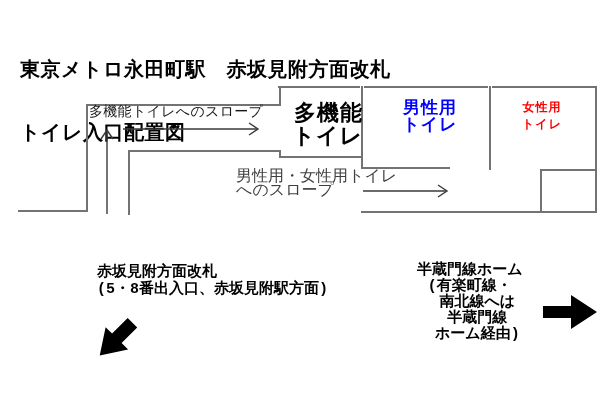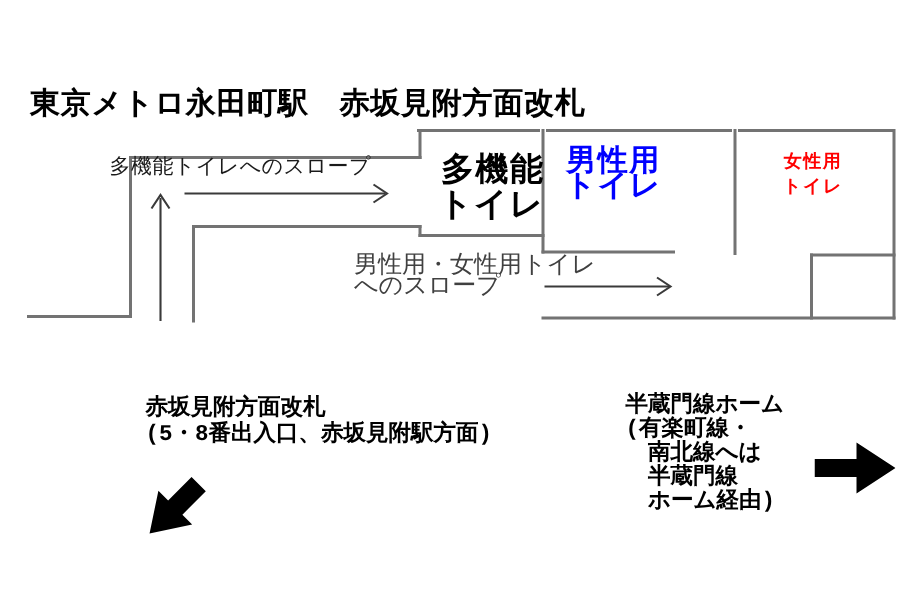--- a/index.html
+++ b/index.html
@@ -5,37 +5,38 @@
   html,body{margin:0;padding:0;background:#ffffff;}
   .stage{
     position:relative;width:600px;height:400px;overflow:hidden;background:#fff;
     font-family:Liberation Mono, monospace;color:#000;
   }
   .title{position:absolute;left:20px;top:18px;font-size:20px;font-weight:bold;line-height:21px;letter-spacing:.5px;white-space:pre;}
   .wall{position:absolute;background:#737373;}
   .wall.h{height:2px;}
   .wall.v{width:2px;}
   .lbl{position:absolute;white-space:pre-line;}
-  .slope1{left:73px;top:105px;font-size:14px;line-height:15px;color:#1a1a1a;letter-spacing:.3px;}
+  .slope1{left:89px;top:105px;font-size:14px;line-height:15px;color:#1a1a1a;letter-spacing:.3px;}
   .mf{left:279px;top:103px;width:84px;text-align:right;font-size:22px;line-height:23px;font-weight:bold;letter-spacing:1px;}
-  .men{left:345px;top:100px;width:128px;text-align:center;font-size:20px;line-height:17px;font-weight:bold;color:#0000ff;letter-spacing:1px;}
+  .men{left:366px;top:100px;width:128px;text-align:center;font-size:17px;line-height:17px;font-weight:bold;color:#0000ff;letter-spacing:1px;}
   .women{left:489px;top:100px;width:106px;text-align:center;font-size:12px;line-height:17px;font-weight:bold;color:#ff0000;letter-spacing:1px;}
   .slope2{left:236px;top:170px;font-size:16px;line-height:14px;color:#404040;}
   .gate{left:97px;top:264px;font-size:15px;line-height:17px;font-weight:bold;}
-  .platform{left:417px;top:263px;font-size:15px;line-height:16px;font-weight:bold;}
+  .platform{left:417px;top:263px;font-size:15px;line-height:16px;font-weight:bold;text-align:center;}
   .arr{position:absolute;}
   .thin{stroke:#3a3a3a;stroke-width:1.4;fill:none;}
 </style>
 </head>
 <body>
 
 <div class="stage">
 
   <div class="title">
     <div>東京メトロ永田町駅　赤坂見附方面改札</div>
+    <div>トイレ入口配置図</div>
   </div>
 
   <div>
     <div class="wall h" style="left:278px;top:86px;width:82px"></div>
     <div class="wall h" style="left:364px;top:86px;width:124px"></div>
     <div class="wall h" style="left:492px;top:86px;width:104px"></div>
     <div class="wall v" style="left:595px;top:86px;height:127px"></div>
     <div class="wall h" style="left:361px;top:211px;width:236px"></div>
     <div class="wall h" style="left:540px;top:169px;width:57px"></div>
     <div class="wall v" style="left:540px;top:169px;height:44px"></div>

